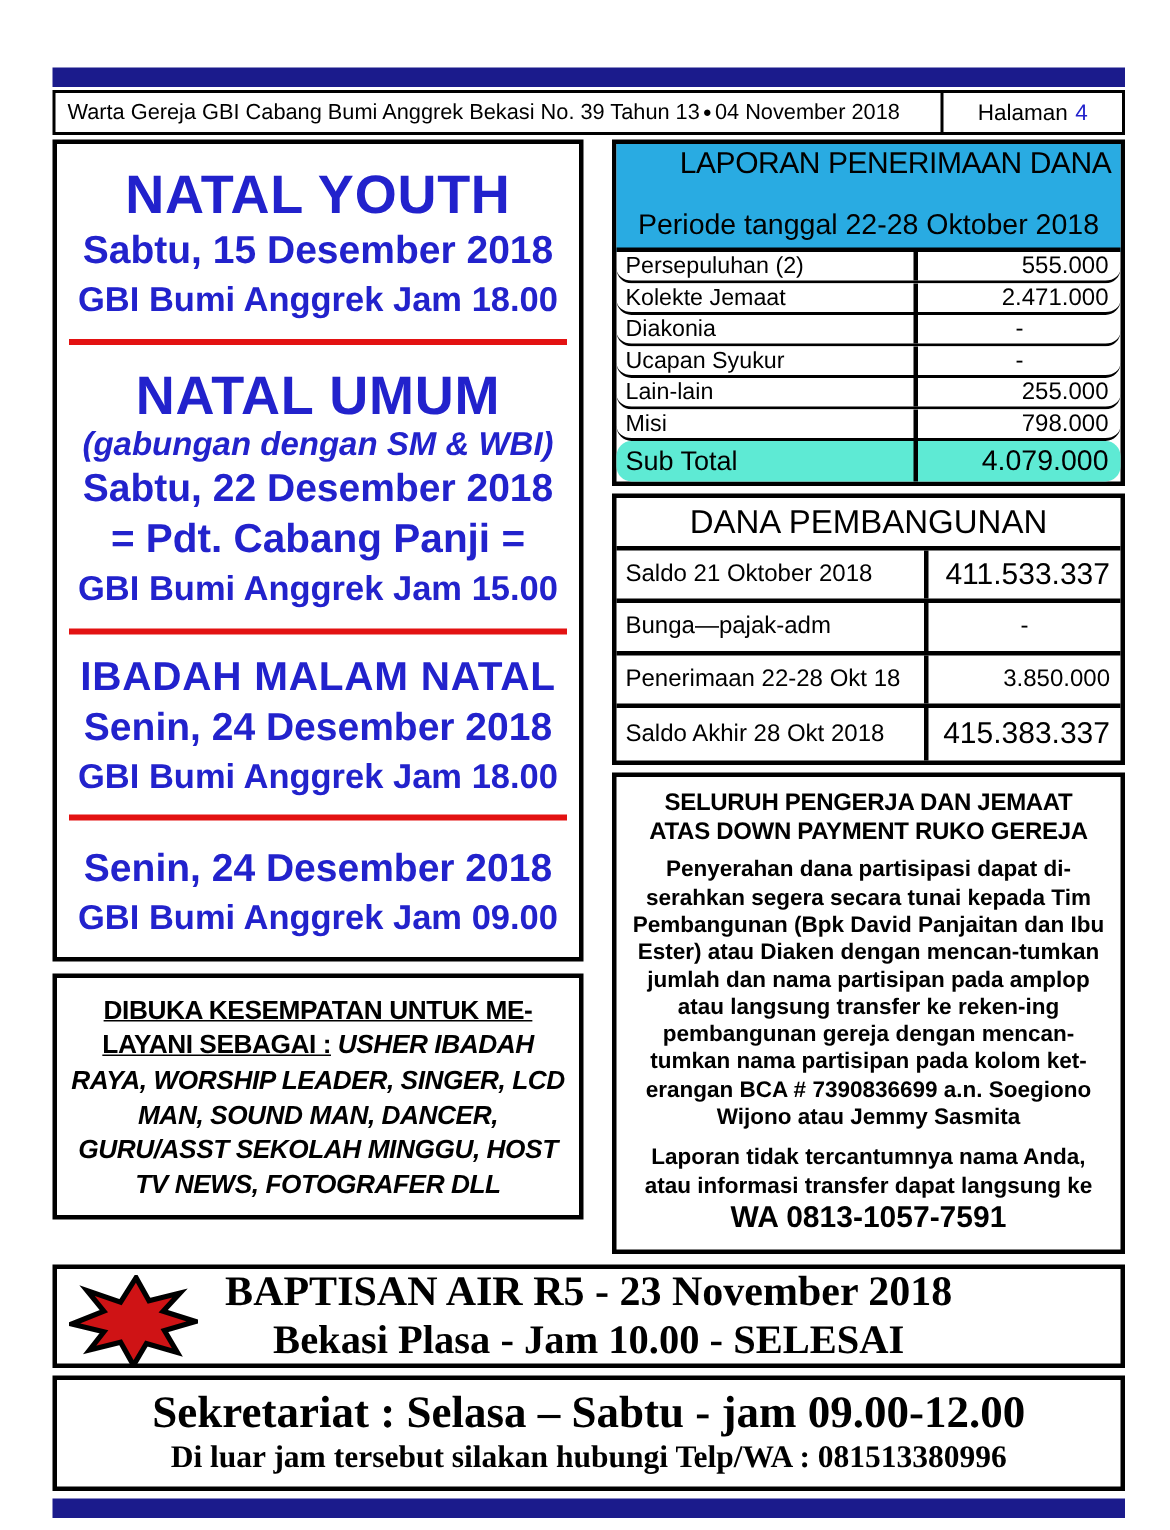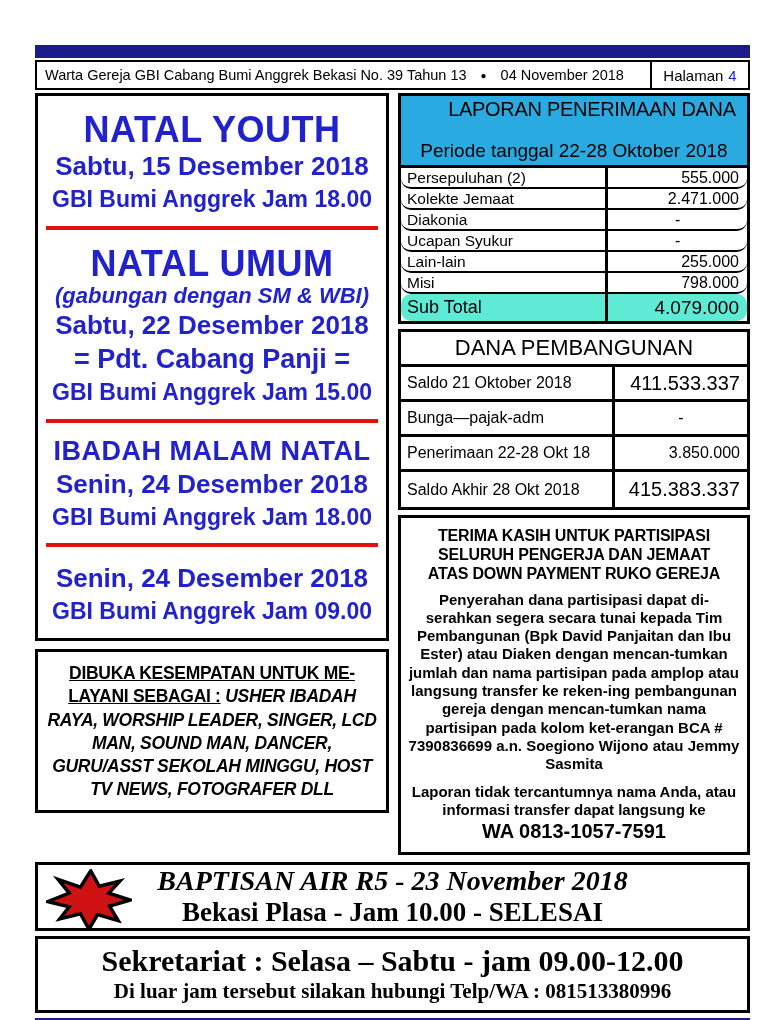--- a/index.html
+++ b/index.html
@@ -4,26 +4,26 @@
 <style>
   * { box-sizing: border-box; margin: 0; padding: 0; }
   html,body { width:780px; height:1020px; background:#fff; overflow:hidden;
               font-family:"Liberation Sans", sans-serif; color:#000; }
   .page { padding:45px 30px 0 35px; }
 
   .topbar { height:13px; background:#1b1b8c; }
   .bottombar { height:13px; background:#1b1b8c; margin-top:5px; }
 
   .header-box { margin-top:2px; border:2px solid #000; height:30px; display:flex; align-items:stretch; }
-  .header-title-cell { flex:1; display:flex; align-items:center; gap:14px; padding:0 8px; font-size:14.5px; }
+  .header-title-cell { flex:1; display:flex; align-items:center; gap:2px; padding:0 8px; font-size:14.5px; }
   .header-bullet { font-size:10px; }
-  .header-page-cell { width:98px; border-left:2px solid #000; display:flex; align-items:center; justify-content:center; gap:5px; font-size:15px; }
+  .header-page-cell { width:121px; border-left:2px solid #000; display:flex; align-items:center; justify-content:center; gap:5px; font-size:15px; }
   .page-num { color:#2222cc; }
 
-  .main { display:flex; gap:9px; margin-top:3px; align-items:flex-start; }
+  .main { display:flex; gap:19px; margin-top:3px; align-items:flex-start; }
   .col-left { width:354px; }
   .col-right { flex:1; }
 
   
   .events-box { border:3px solid #000; height:548px; text-align:center; color:#2222cc;
                 font-weight:bold; display:flex; flex-direction:column; justify-content:space-evenly;
                 padding:4px 6px; }
   .event-title { font-size:36px; line-height:1.1; letter-spacing:0.5px; white-space:nowrap; }
   .event-title.narrow { font-size:27px; }
   .event-sub { font-size:22px; font-style:italic; line-height:1.15; white-space:nowrap; }
@@ -68,21 +68,21 @@
   .thanks-heading { font-size:16px; line-height:1.2; letter-spacing:-0.2px; }
   .thanks-para1 { font-size:15px; line-height:1.22; margin-top:7px; }
   .thanks-para2 { font-size:15px; line-height:1.22; margin-top:9px; }
   .thanks-wa { font-size:20px; margin-top:1px; }
 
   
   .baptisan { border:3px solid #000; margin-top:7px; height:69px; position:relative;
               display:flex; align-items:center; justify-content:center;
               font-family:"Liberation Serif", serif; font-weight:bold; text-align:center; }
   .star-wrap { position:absolute; left:8px; top:4px; }
-  .baptisan-line1 { font-size:28px; line-height:1.15;font-style:italic; }
+  .baptisan-line1 { font-size:28px; line-height:1.15; }
   .baptisan-line2 { font-size:27px; line-height:1.15; }
 
   .sekretariat { border:3px solid #000; margin-top:5px; text-align:center; padding:5px 0 6px;
                  font-family:"Liberation Serif", serif; font-weight:bold; }
   .sek-line1 { font-size:30px; line-height:1.15; }
   .sek-line2 { font-size:21px; line-height:1.2; }
 
   .footer-text { font-weight:bold; font-size:17px; margin:7px 0 0 12px; letter-spacing:0.2px; }
 </style>
 </head>
@@ -200,21 +200,20 @@
           <div class="p-value">3.850.000</div>
         </div>
         <div class="p-row">
           <div class="p-label">Saldo Akhir 28 Okt 2018</div>
           <div class="p-value big">415.383.337</div>
         </div>
       </div>
 
       <div class="thanks">
         <div class="thanks-heading">
-          <div>TERIMA KASIH UNTUK PARTISIPASI</div>
           <div>SELURUH PENGERJA DAN JEMAAT</div>
           <div>ATAS DOWN PAYMENT RUKO GEREJA</div>
         </div>
         <div class="thanks-para1">Penyerahan dana partisipasi dapat di-serahkan segera secara tunai kepada Tim Pembangunan (Bpk David Panjaitan dan Ibu Ester) atau Diaken dengan mencan-tumkan jumlah dan nama partisipan pada amplop atau langsung transfer ke reken-ing pembangunan gereja dengan mencan-tumkan nama partisipan pada kolom ket-erangan BCA # 7390836699 a.n. Soegiono Wijono atau Jemmy Sasmita</div>
         <div class="thanks-para2">Laporan tidak tercantumnya nama Anda, atau informasi transfer dapat langsung ke</div>
         <div class="thanks-wa">WA 0813-1057-7591</div>
       </div>
 
     </div>
   </div>

